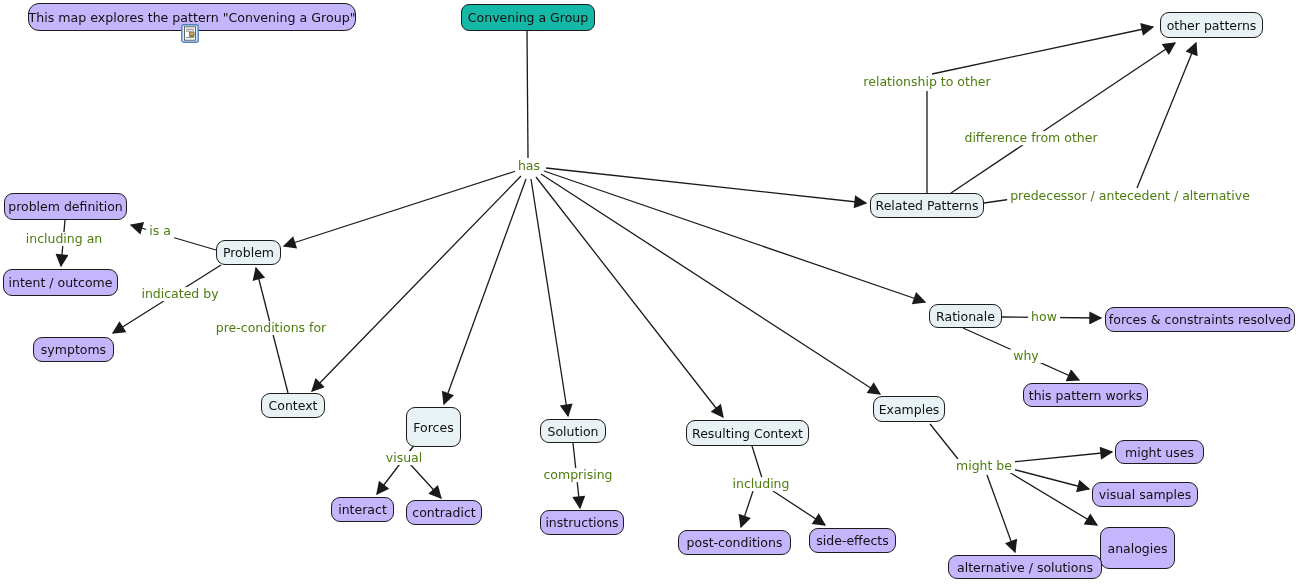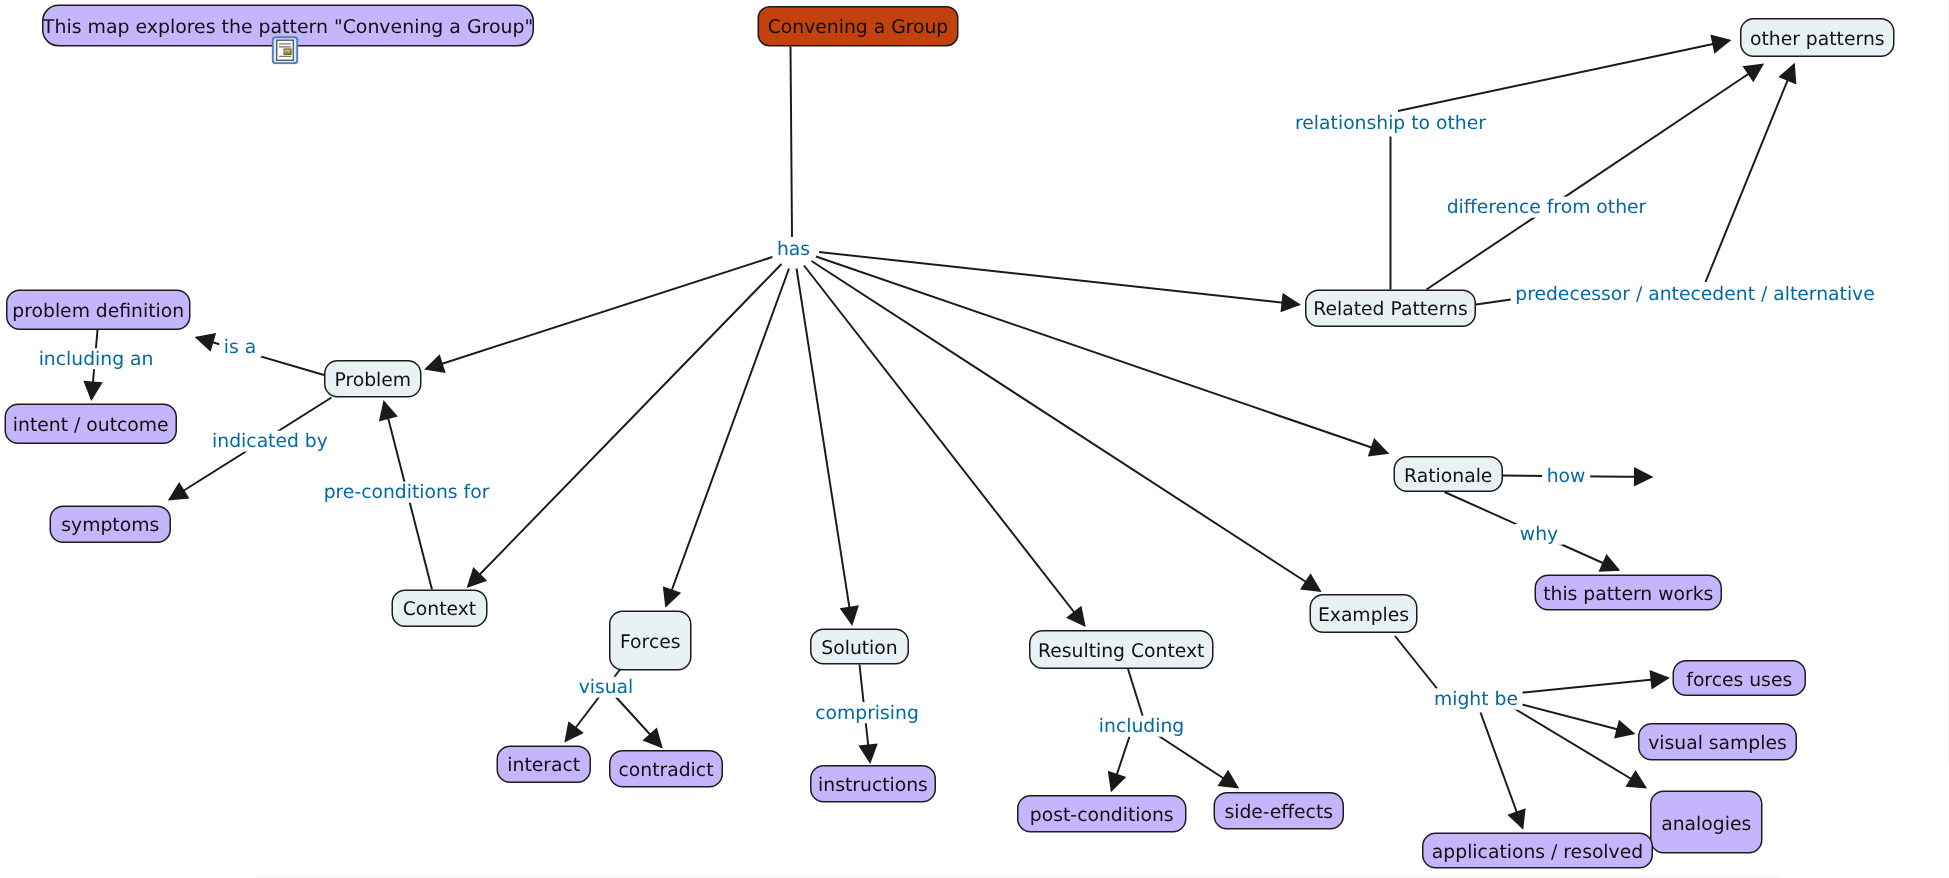--- a/index.html
+++ b/index.html
@@ -16,28 +16,28 @@
     box-sizing:border-box;
     border:1.5px solid #1c1c1c;
     border-radius:9px;
     display:flex; align-items:center; justify-content:center;
     font-size:12.5px; color:#111;
     white-space:nowrap;
     background:#ffffff;
   }
   .concept { background:#e8f1f3; }
   .leaf    { background:#c4b5fd; }
-  .root    { background:#c2410c; border-radius:8px;margin-left:44px; }
+  .root    { background:#14b8a6; border-radius:8px; }
   .note    { border-radius:11px; font-size:12.6px; }
   .link-label {
     position:absolute;
     transform:translate(-50%,-50%);
     background:#ffffff;
     padding:0 3px;
-    font-size:12.5px; color:#0369a1;
+    font-size:12.5px; color:#4d7c0f;
     white-space:nowrap;
     line-height:1.1;
   }
   .resource-icon { position:absolute; left:181px; top:24px; cursor:pointer; }
 </style>
 </head>
 <body>
 
 <div id="canvas">
 
@@ -106,33 +106,34 @@
     <line x1="5" y1="7.2" x2="13" y2="7.2" stroke="#777" stroke-width="0.9"></line>
     <line x1="5" y1="13.6" x2="13" y2="13.6" stroke="#777" stroke-width="0.9"></line>
     <rect x="8.3" y="8.6" width="4.8" height="3.8" fill="#e8a33d" stroke="#555" stroke-width="0.6"></rect>
     <path d="M8.3,12.4 l1.7-2 l1.4,1.2 l1.7-1.8 v2.6 z" fill="#4a8f3c"></path>
   </svg>
 
   <div class="node root" style="left:461px;top:4px;width:134px;height:27px">Convening a Group</div>
   <div class="node concept" style="left:1160px;top:12px;width:103px;height:26px">other patterns</div>
   <div class="node concept" style="left:870px;top:193px;width:114px;height:25px">Related Patterns</div>
   <div class="node concept" style="left:929px;top:304px;width:73px;height:24px">Rationale</div>
+  <div class="node leaf" style="left:1105px;top:307px;width:190px;height:25px">forces &amp; constraints resolved</div>
   <div class="node leaf" style="left:1023px;top:383px;width:125px;height:24px">this pattern works</div>
   <div class="node leaf" style="left:4px;top:193px;width:123px;height:27px">problem definition</div>
   <div class="node leaf" style="left:3px;top:269px;width:115px;height:27px">intent / outcome</div>
   <div class="node concept" style="left:216px;top:240px;width:65px;height:25px">Problem</div>
   <div class="node leaf" style="left:33px;top:337px;width:81px;height:25px">symptoms</div>
   <div class="node concept" style="left:261px;top:393px;width:64px;height:25px">Context</div>
   <div class="node concept" style="left:406px;top:407px;width:55px;height:40px">Forces</div>
   <div class="node leaf" style="left:331px;top:497px;width:63px;height:25px">interact</div>
   <div class="node leaf" style="left:406px;top:500px;width:76px;height:25px">contradict</div>
   <div class="node concept" style="left:540px;top:419px;width:66px;height:24px">Solution</div>
   <div class="node leaf" style="left:540px;top:510px;width:84px;height:25px">instructions</div>
   <div class="node concept" style="left:686px;top:420px;width:123px;height:26px">Resulting Context</div>
   <div class="node leaf" style="left:678px;top:530px;width:113px;height:25px">post-conditions</div>
   <div class="node leaf" style="left:809px;top:528px;width:87px;height:25px">side-effects</div>
   <div class="node concept" style="left:873px;top:396px;width:72px;height:26px">Examples</div>
-  <div class="node leaf" style="left:1115px;top:440px;width:89px;height:24px">forces uses</div>
+  <div class="node leaf" style="left:1115px;top:440px;width:89px;height:24px">might uses</div>
   <div class="node leaf" style="left:1092px;top:482px;width:106px;height:25px">visual samples</div>
   <div class="node leaf" style="left:1100px;top:527px;width:75px;height:42px">analogies</div>
-  <div class="node leaf" style="left:948px;top:555px;width:154px;height:24px">applications / resolved</div>
+  <div class="node leaf" style="left:948px;top:555px;width:154px;height:24px">alternative / solutions</div>
 
 </div>
 
 </body></html>

